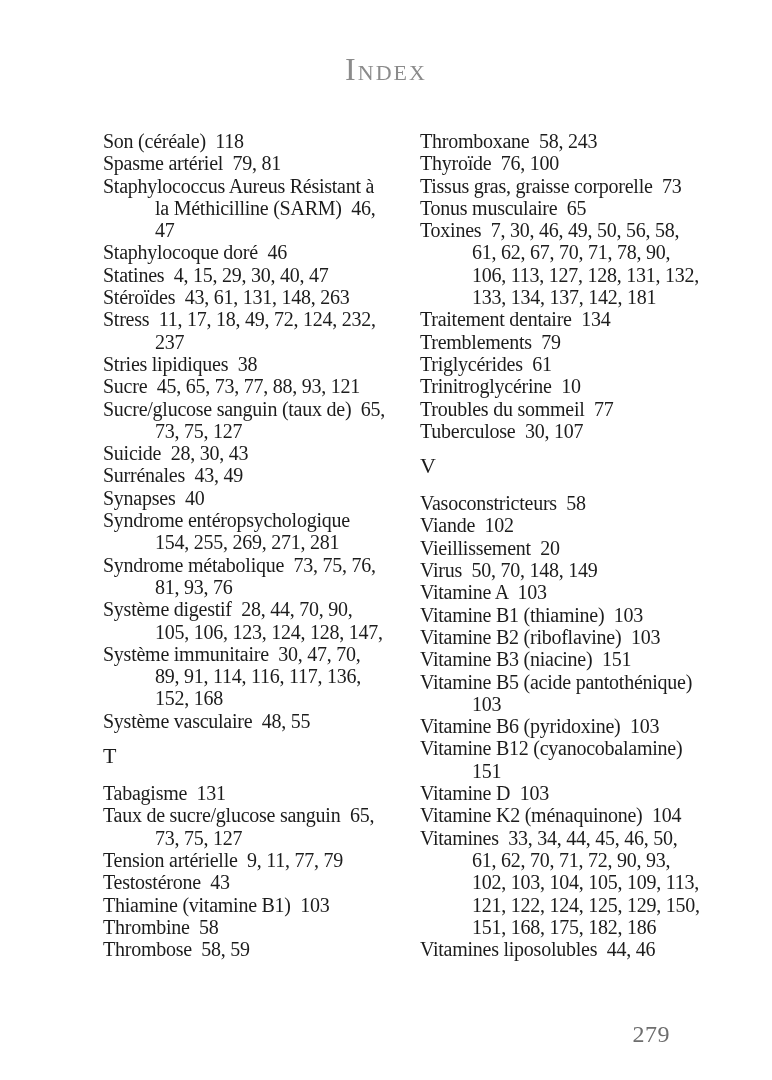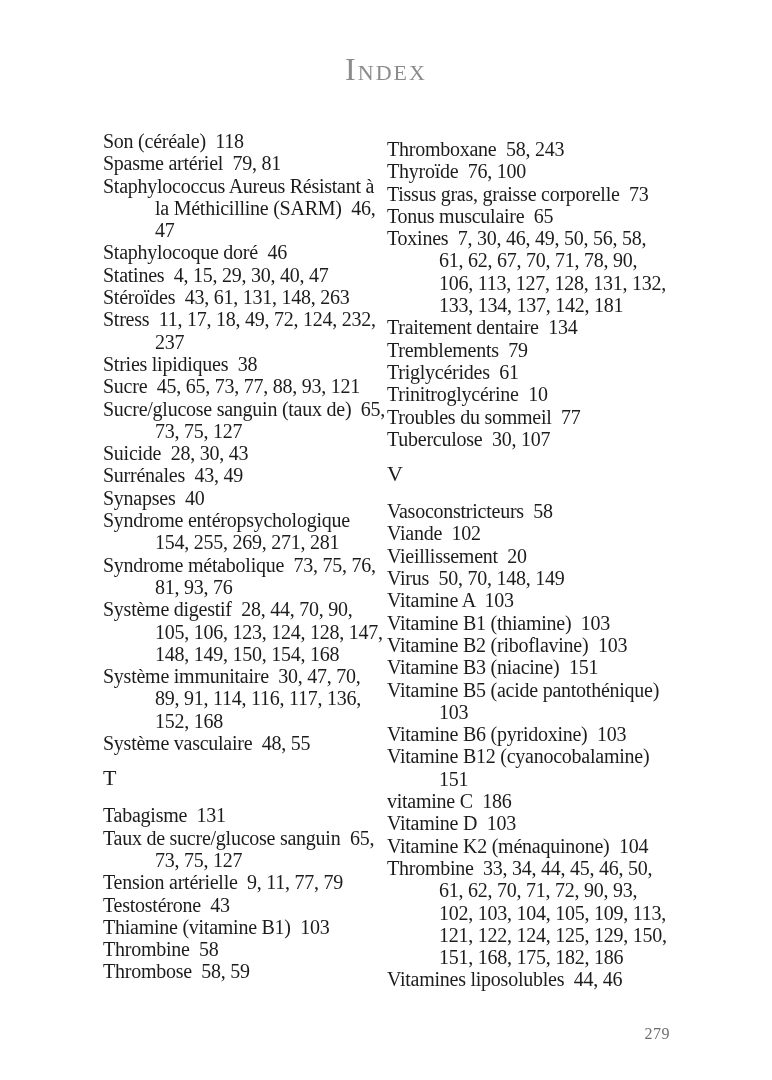--- a/index.html
+++ b/index.html
@@ -25,34 +25,34 @@
   }
   .col {
     position: absolute;
     top: 130px;
     color: var(--text-color, #1c1c1c);
     font-size: 20px;
     line-height: 22.3px;
     letter-spacing: -0.25px;
   }
   .col-left  { left: 103px; width: 294px; }
-  .col-right { left: 387px; width: 300px; margin-top: 8px; }
+  .col-right { left: 420px; width: 300px; }
   .entry { margin: 0; }
   .line { white-space: pre; }
   .line.cont { padding-left: 52px; }
   .section-letter {
     font-size: 22px;
     line-height: 24px;
     margin: 12px 0 14px 0;
   }
   .page-number {
     position: absolute;
     top: 1022px;
     right: 102px;
-    font-size: 16px;
+    font-size: 24px;
     line-height: 24px;
     letter-spacing: 0.5px;
     color: var(--pagenum-color, #6e6e6e);
   }
 </style>
 </head>
 <body>
 
 <div class="page" style="--bg: #ffffff; --text-color: #1c1c1c; --header-color: #8b8b8b; --pagenum-color: #6e6e6e;">
   <div class="running-head">Index</div>
@@ -105,21 +105,20 @@
         <div class="line">Syndrome entéropsychologique</div>
         <div class="line cont">154, 255, 269, 271, 281</div>
       </div>
       <div class="entry">
         <div class="line">Syndrome métabolique  73, 75, 76,</div>
         <div class="line cont">81, 93, 76</div>
       </div>
       <div class="entry">
         <div class="line">Système digestif  28, 44, 70, 90,</div>
         <div class="line cont">105, 106, 123, 124, 128, 147,</div>
-        <div class="line cont">148, 149, 150, 154, 168</div>
       </div>
       <div class="entry">
         <div class="line">Système immunitaire  30, 47, 70,</div>
         <div class="line cont">89, 91, 114, 116, 117, 136,</div>
         <div class="line cont">152, 168</div>
       </div>
       <div class="entry">
         <div class="line">Système vasculaire  48, 55</div>
       </div>
       <div class="section-letter">T</div>
@@ -214,30 +213,27 @@
         <div class="line cont">103</div>
       </div>
       <div class="entry">
         <div class="line">Vitamine B6 (pyridoxine)  103</div>
       </div>
       <div class="entry">
         <div class="line">Vitamine B12 (cyanocobalamine)</div>
         <div class="line cont">151</div>
       </div>
       <div class="entry">
-        <div class="line">vitamine C  186</div>
-      </div>
-      <div class="entry">
         <div class="line">Vitamine D  103</div>
       </div>
       <div class="entry">
         <div class="line">Vitamine K2 (ménaquinone)  104</div>
       </div>
       <div class="entry">
-        <div class="line">Thrombine  33, 34, 44, 45, 46, 50,</div>
+        <div class="line">Vitamines  33, 34, 44, 45, 46, 50,</div>
         <div class="line cont">61, 62, 70, 71, 72, 90, 93,</div>
         <div class="line cont">102, 103, 104, 105, 109, 113,</div>
         <div class="line cont">121, 122, 124, 125, 129, 150,</div>
         <div class="line cont">151, 168, 175, 182, 186</div>
       </div>
       <div class="entry">
         <div class="line">Vitamines liposolubles  44, 46</div>
       </div>
     </div>
 

